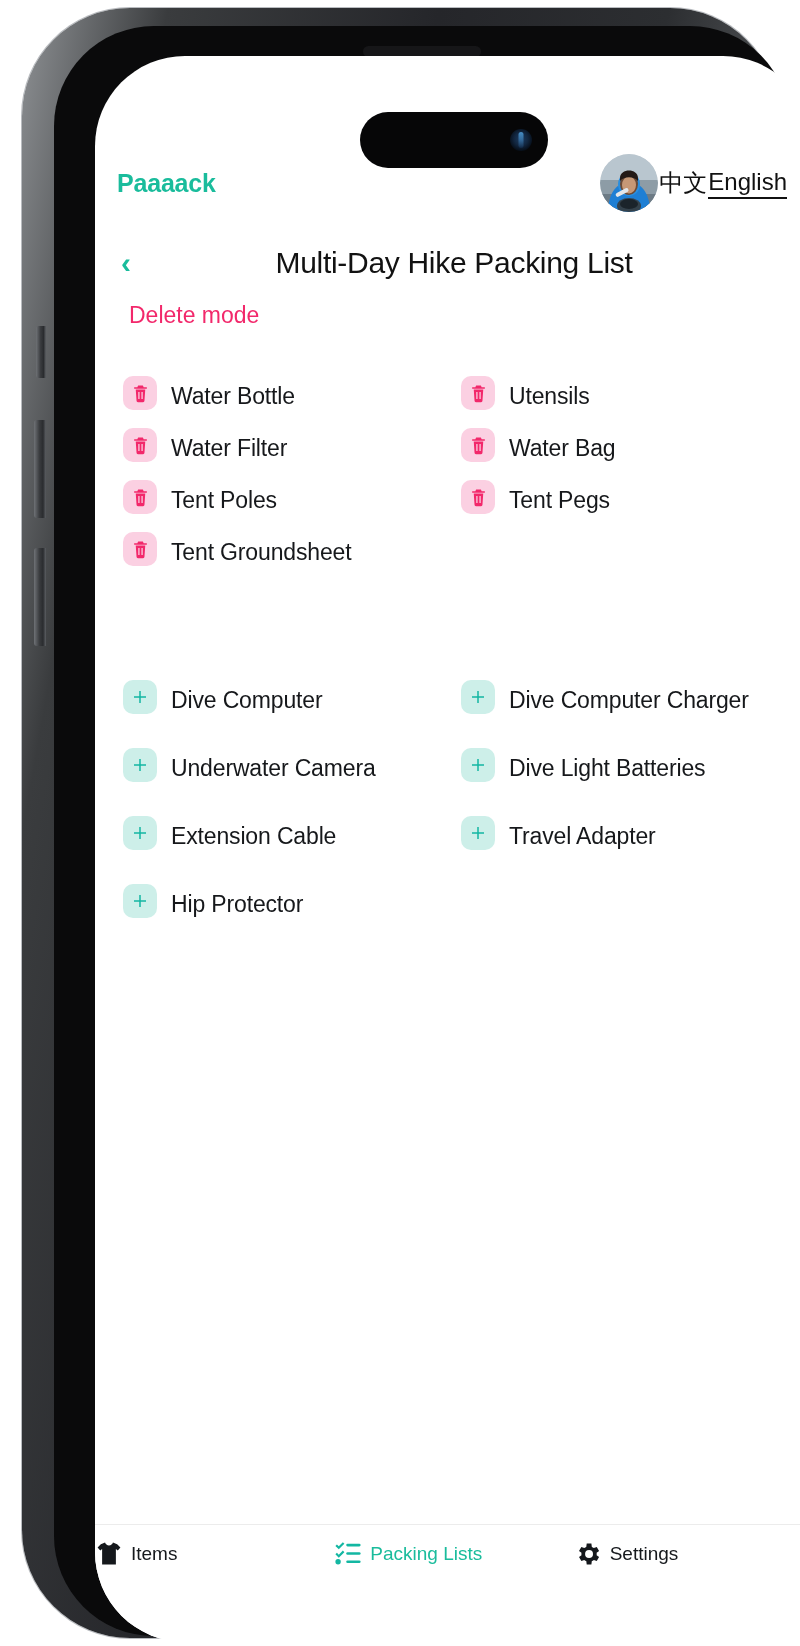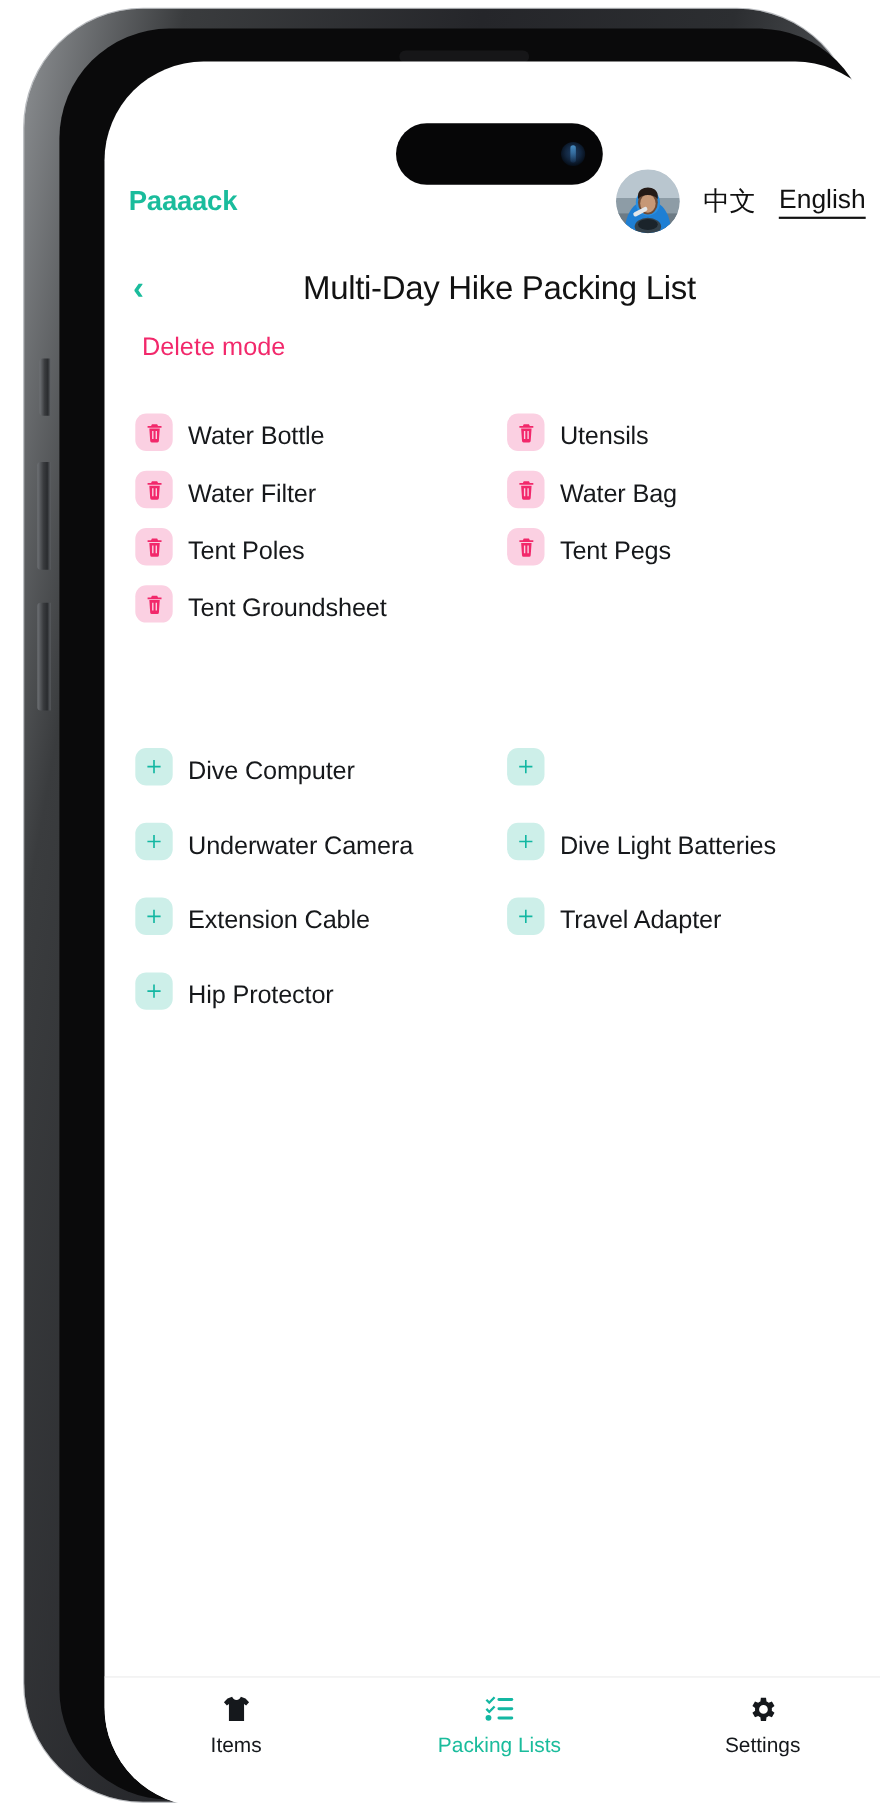--- a/index.html
+++ b/index.html
@@ -83,21 +83,21 @@
     position: absolute; top: 94px; left: 0; right: 0;
     height: 66px;
     display: flex; align-items: center;
     padding: 0 26px 0 22px;
   }
   .brand {
     font-size: 25px; font-weight: bold; color: #1abc9c;
     letter-spacing: -0.2px;
   }
   .header-right {
-    margin-left: auto; display: flex; align-items: center; gap: 21px;
+    margin-left: auto; display: flex; align-items: center; gap: 1px;
   }
   .avatar {
     width: 58px; height: 58px; border-radius: 50%;
     overflow: hidden; background: #cfd6dc; position: relative;
     flex: 0 0 auto;
   }
   .lang-zh { font-size: 24px; color: #111; font-family: "DejaVu Sans", sans-serif; }
   .lang-en {
     font-size: 24px; color: #111;
     border-bottom: 2.5px solid #111; padding-bottom: 1px;
@@ -173,21 +173,21 @@
   }
 
   
   .tabbar {
     position: absolute; left: 0; right: 0; bottom: 0;
     height: 118px; background: #ffffff;
     border-top: 1px solid #ececec;
     display: flex; align-items: flex-start; padding-top: 14px;
   }
   .tab {
-    flex: 1 1 0; display: flex; flex-direction: column;
+    flex: 1 1 0; display: flex; flex-direction: row;
     align-items: center; gap: 8px;
   }
   .tab-ico { height: 30px; display: flex; align-items: center; justify-content: center; }
   .tab-lbl { font-size: 19px; color: #15181c; }
   .tab.active .tab-lbl { color: #1abc9c; }
 </style>
 </head>
 <body>
 
 <div class="stage">
@@ -312,20 +312,21 @@
                 </svg>
             </span>
             <span class="ilabel">Dive Computer</span>
           </div>
           <div class="item tall">
             <span class="ibadge add">
               <svg width="18" height="18" viewBox="0 0 24 24">
                   <path d="M11 4h2v7h7v2h-7v7h-2v-7H4v-2h7V4z" fill="#13b7a2"></path>
                 </svg>
             </span>
+            <span class="ilabel">Dive Computer Charger</span>
           </div>
           <div class="item">
             <span class="ibadge add">
               <svg width="18" height="18" viewBox="0 0 24 24">
                   <path d="M11 4h2v7h7v2h-7v7h-2v-7H4v-2h7V4z" fill="#13b7a2"></path>
                 </svg>
             </span>
             <span class="ilabel">Underwater Camera</span>
           </div>
           <div class="item">

